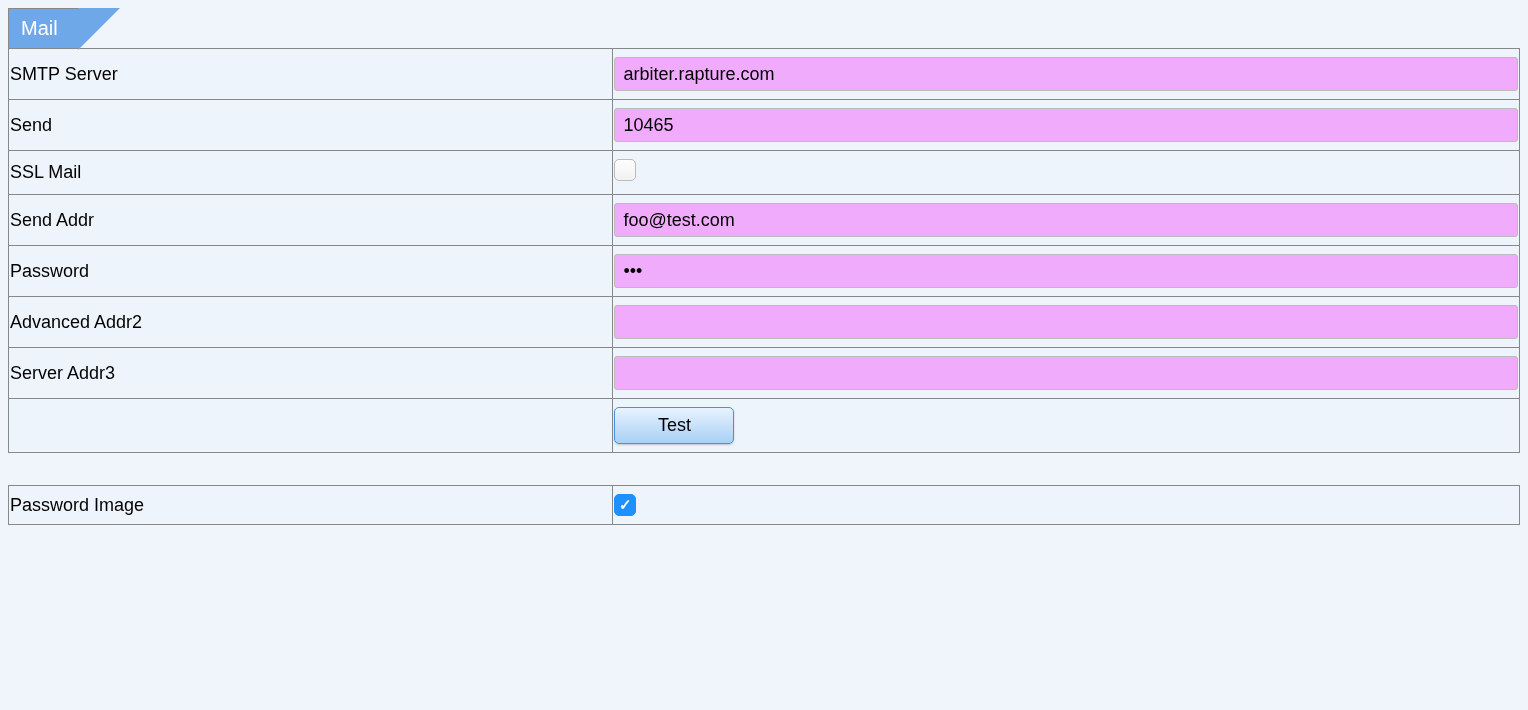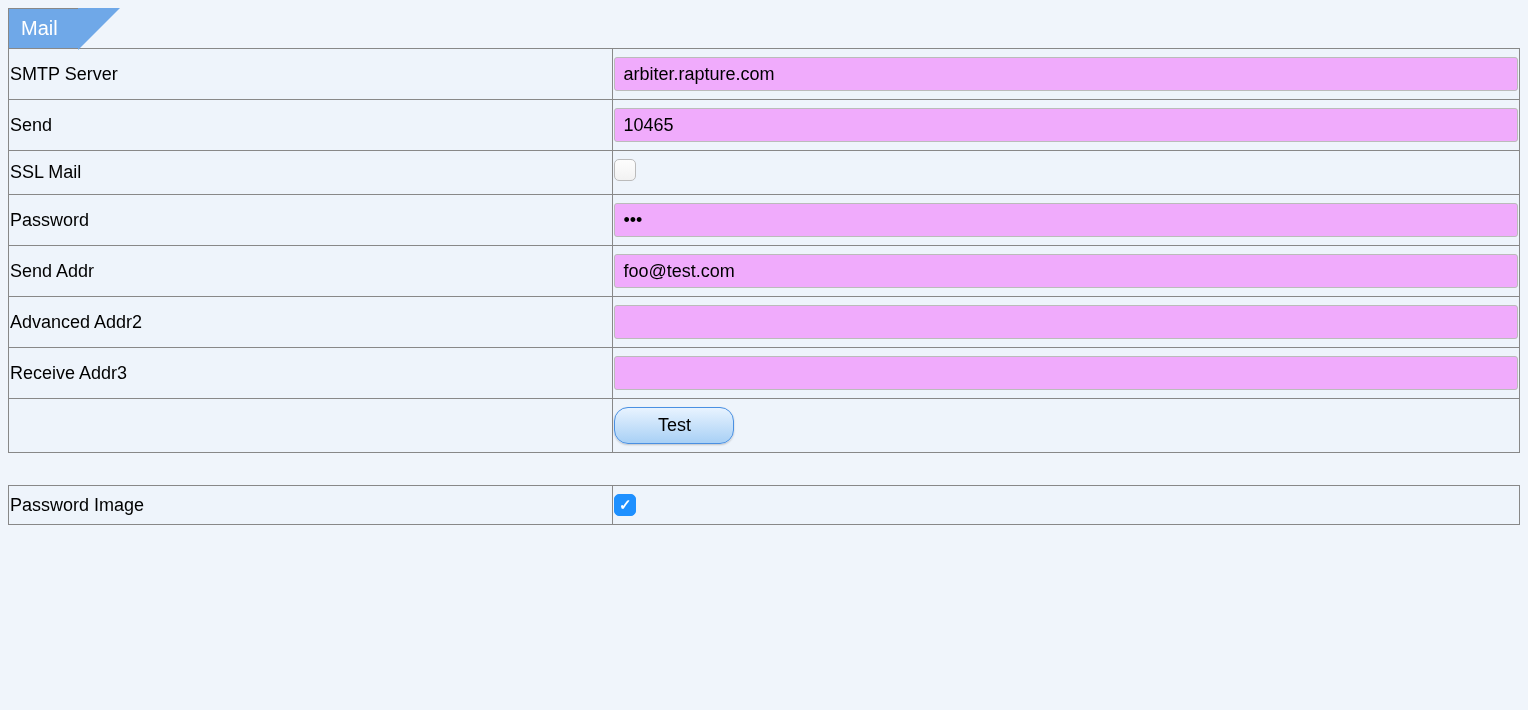--- a/index.html
+++ b/index.html
@@ -90,21 +90,21 @@
     }
     .test-button {
       display: inline-block;
       min-width: 120px;
       text-align: center;
       padding: 7px 24px;
       font-size: 18px;
       color: #000;
       background: linear-gradient(#e8f3ff, #a8d0f5);
       border: 1px solid #4a90e2;
-      border-radius: 14px;
+      border-radius: 5px;
       cursor: pointer;
       box-shadow: 0 1px 2px rgba(0,0,0,0.2);
     }
     .check-icon::before {
       content: "✓";
     }
   </style>
 </head>
 <body>
 
@@ -126,39 +126,39 @@
         <input type="text" class="text-input" value="10465" style="">
       </td>
     </tr>
     <tr>
       <td class="label-cell">SSL Mail</td>
       <td class="input-cell">
         <span class="checkbox-box" id="ssl-checkbox"></span>
       </td>
     </tr>
     <tr>
+      <td class="label-cell">Send Addr</td>
+      <td class="input-cell">
+        <input type="text" class="text-input" value="foo@test.com" style="">
+      </td>
+    </tr>
+    <tr>
       <td class="label-cell">Password</td>
       <td class="input-cell">
         <input type="text" class="text-input" value="•••" style="">
-      </td>
-    </tr>
-    <tr>
-      <td class="label-cell">Send Addr</td>
-      <td class="input-cell">
-        <input type="text" class="text-input" value="foo@test.com" style="">
       </td>
     </tr>
     <tr>
       <td class="label-cell">Advanced Addr2</td>
       <td class="input-cell">
         <input type="text" class="text-input" value="" style="">
       </td>
     </tr>
     <tr>
-      <td class="label-cell">Receive Addr3</td>
+      <td class="label-cell">Server Addr3</td>
       <td class="input-cell">
         <input type="text" class="text-input" value="" style="">
       </td>
     </tr>
     <tr>
       <td class="label-cell"></td>
       <td class="input-cell">
         <button type="button" class="test-button">Test</button>
       </td>
     </tr>

